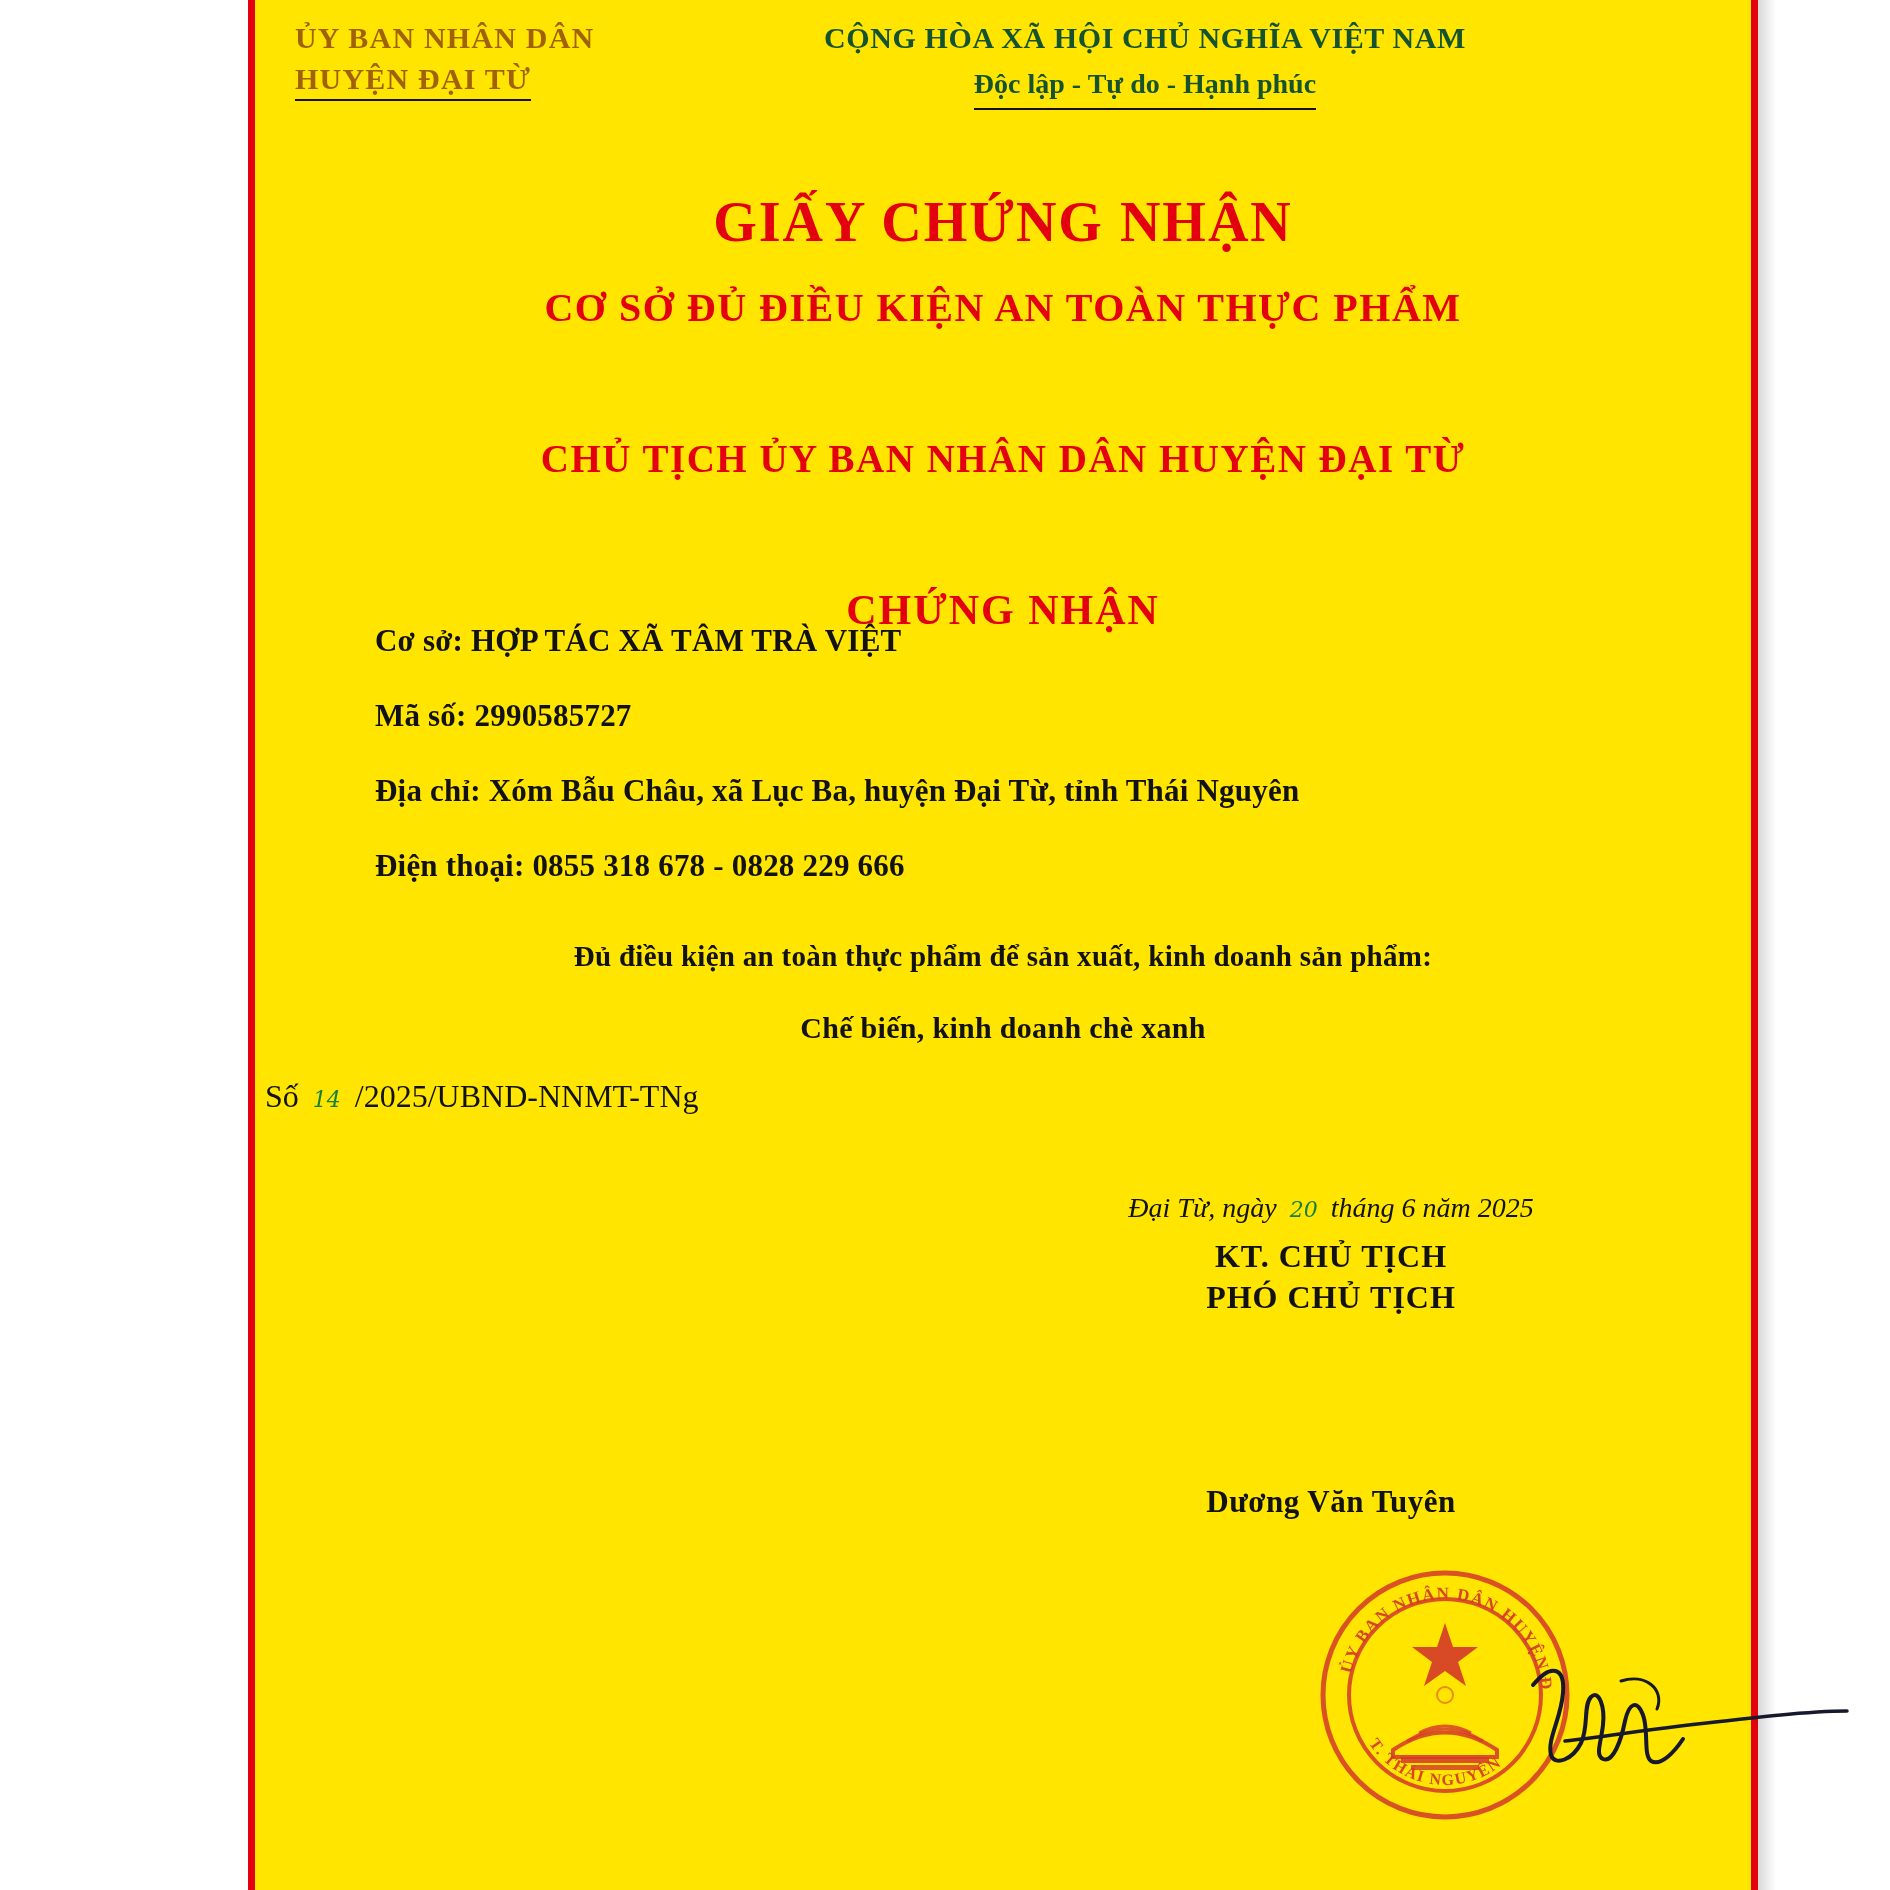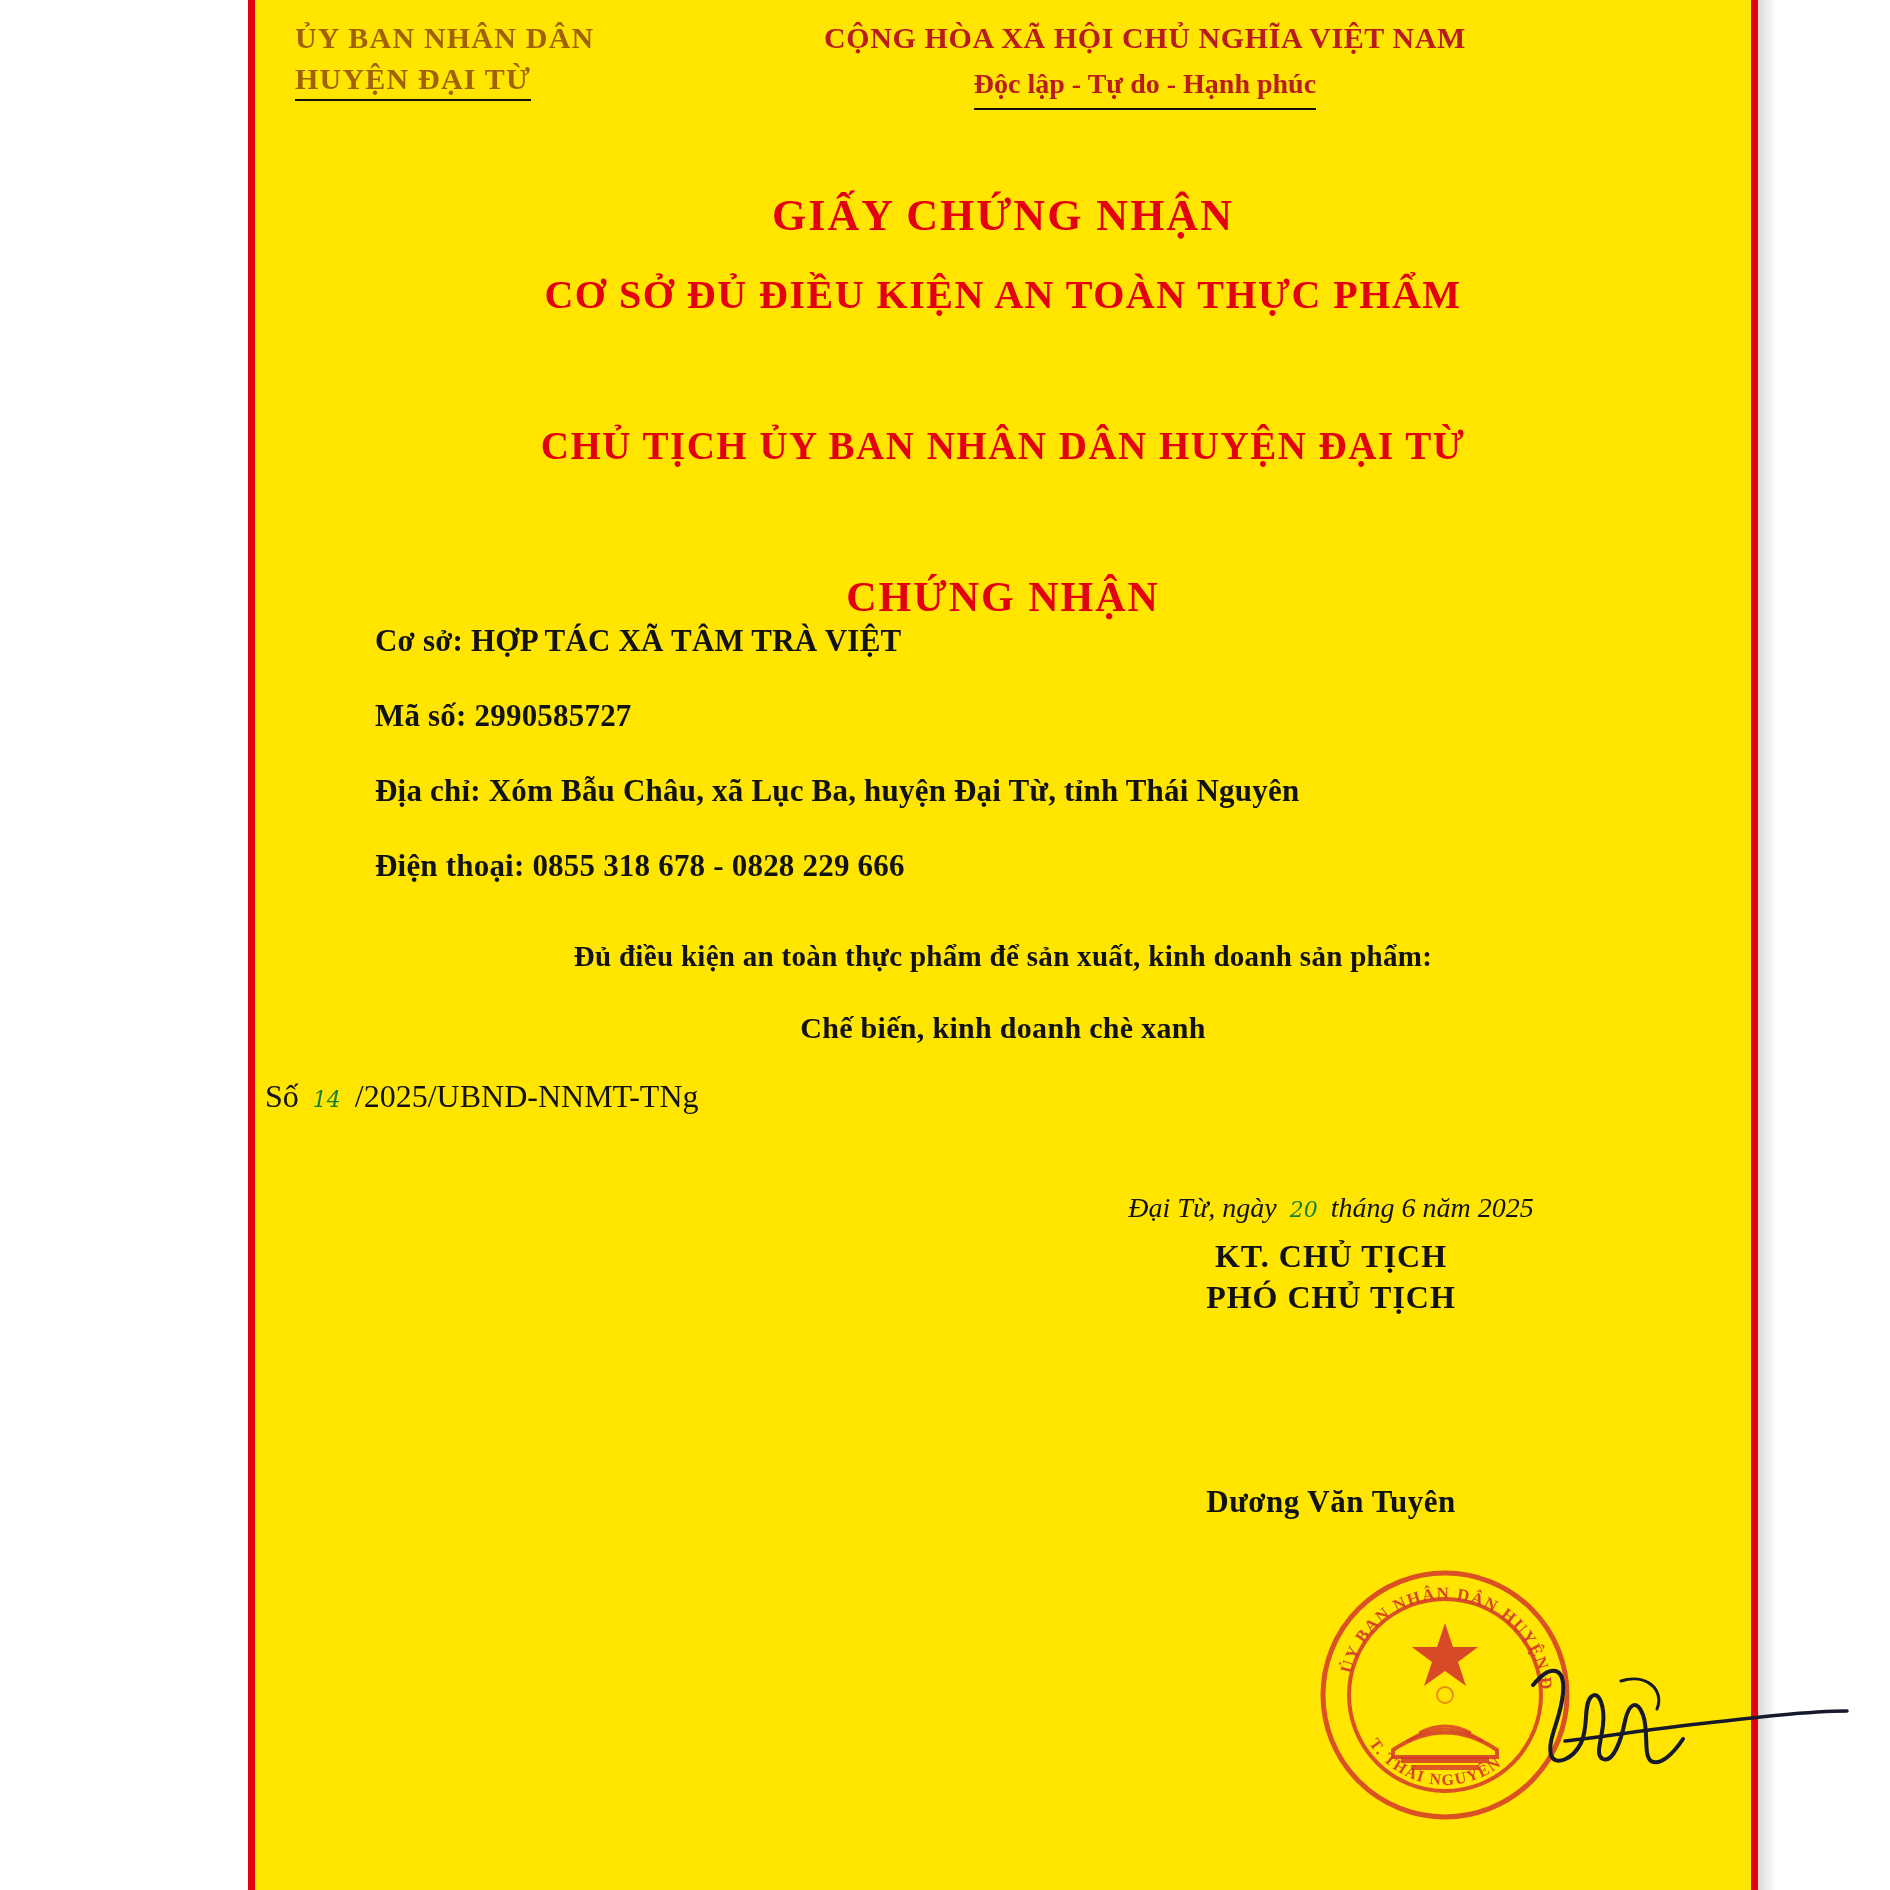--- a/index.html
+++ b/index.html
@@ -88,21 +88,21 @@
     text-align: left;
     color: #a16207;
     font-weight: bold;
     font-size: 30px;
     letter-spacing: 1.2px;
     line-height: 1.35;
   }
   .header-right {
     width: 780px;
     text-align: center;
-    color: #b91c1c;
+    color: #14532d;
     font-weight: bold;
     font-size: 30px;
     letter-spacing: 0.6px;
     line-height: 1.35;
   }
   .header-right .sub {
     font-size: 28px;
     letter-spacing: 0px;
     display: inline-block;
     border-bottom: 2px solid #121212;
@@ -117,21 +117,21 @@
   
   .title-block {
     position: absolute;
     top: 190px;
     left: 0;
     width: 100%;
     text-align: center;
     color: #e3000f;
   }
   .t1 {
-    font-size: 44px;
+    font-size: 56px;
     font-weight: bold;
     letter-spacing: 2px;
   }
   .t2 {
     font-size: 40px;
     font-weight: bold;
     letter-spacing: 1.5px;
     margin-top: 30px;
   }
   .t3 {

